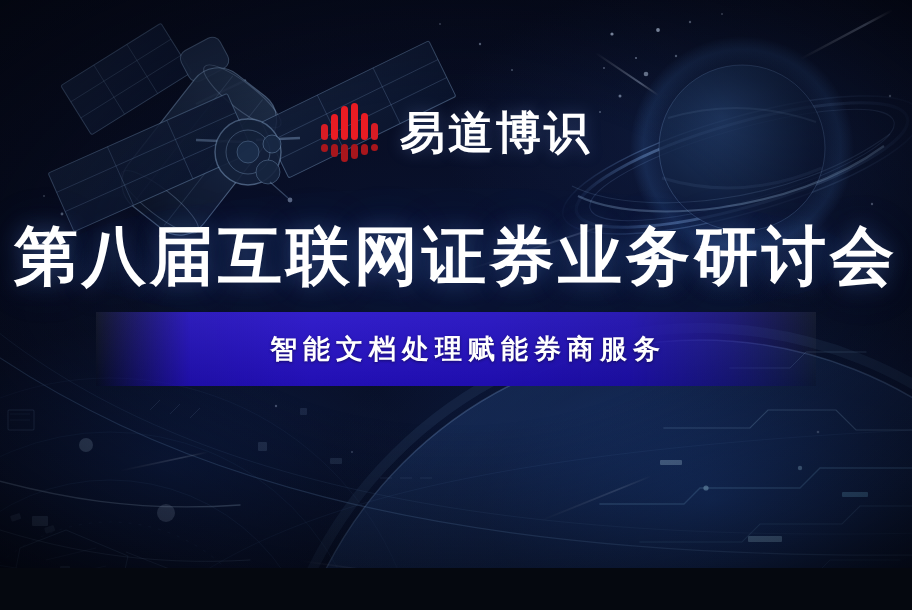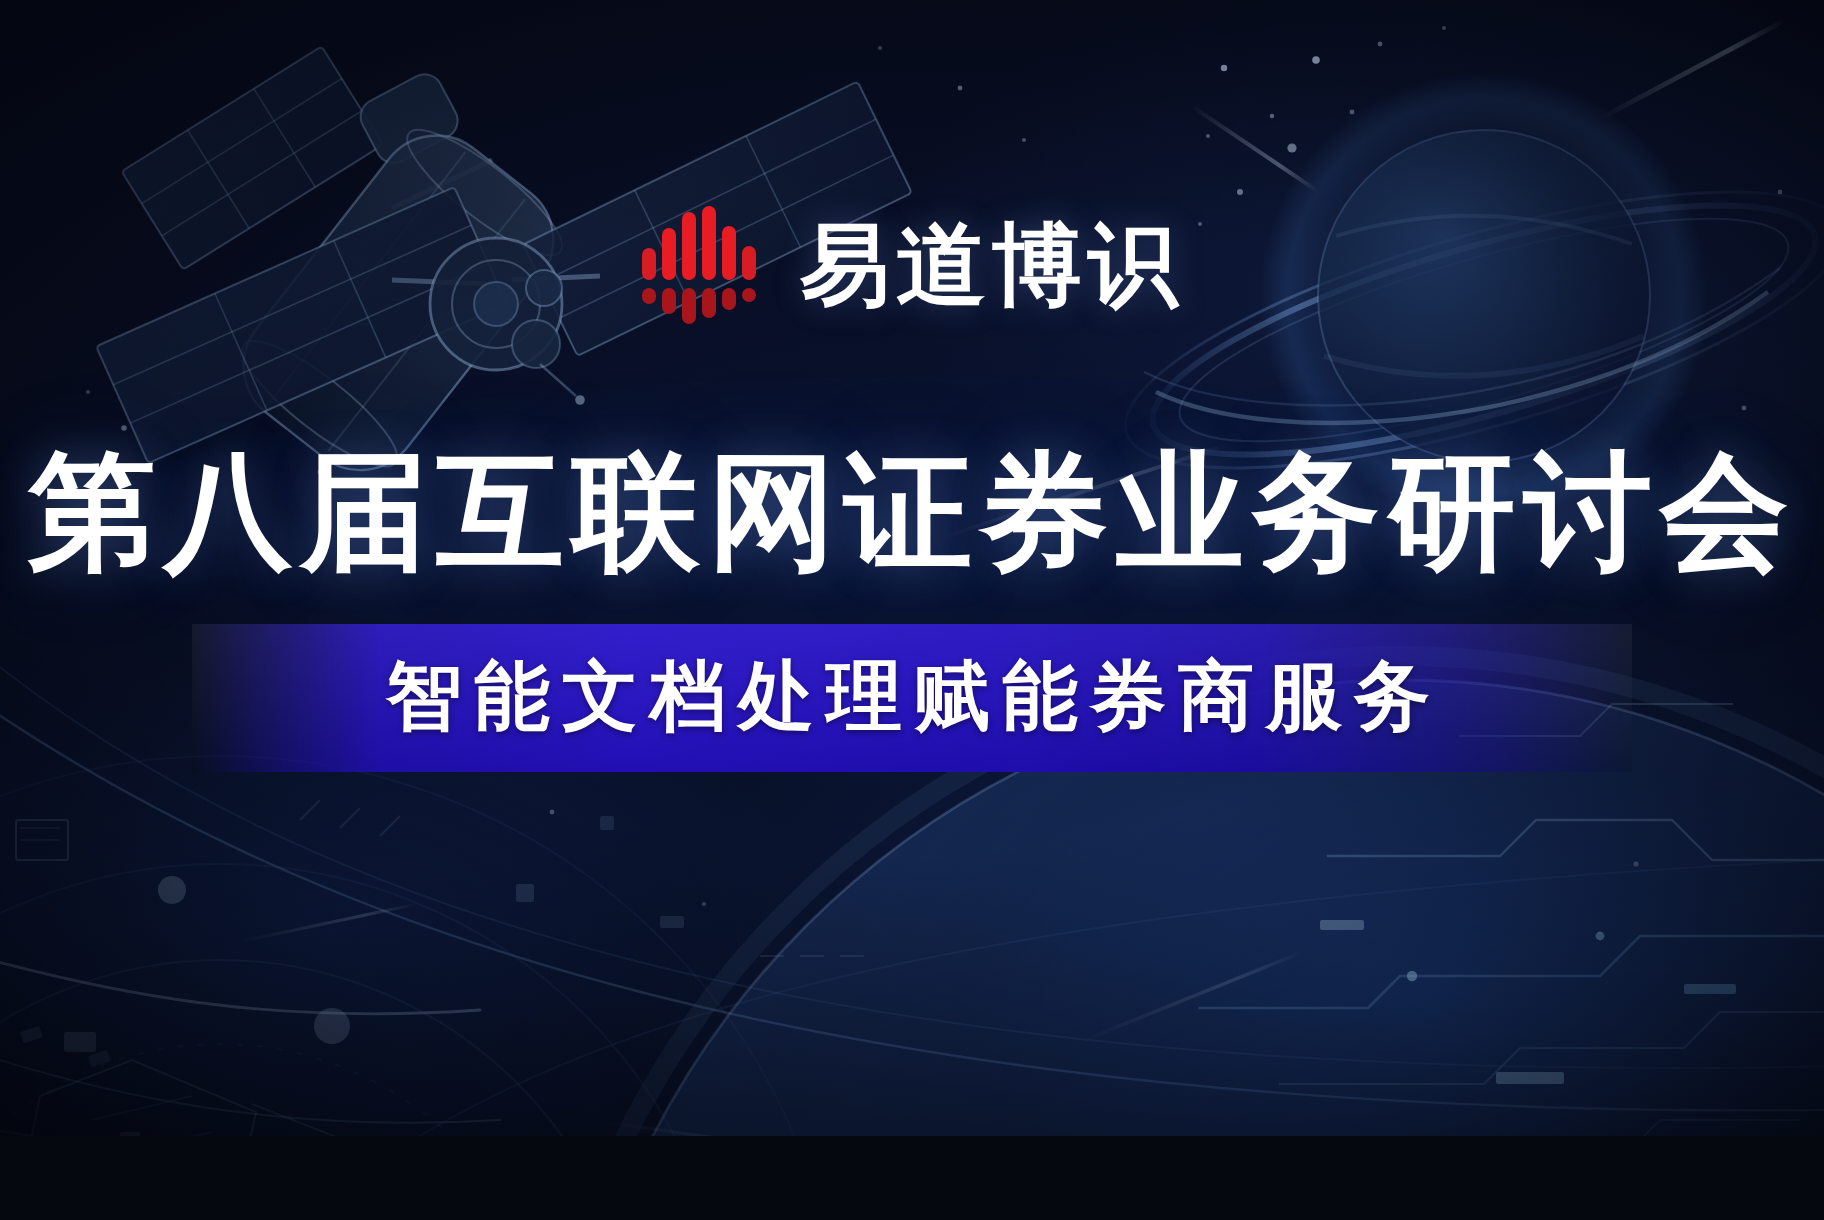--- a/index.html
+++ b/index.html
@@ -93,29 +93,29 @@
         rgba(26,12,160,0.0) 100%);
     filter: blur(0.2px);
   }
   .subtitle-band::after {
     content: "";
     position: absolute; inset: 0;
     background: linear-gradient(180deg, rgba(255,255,255,0.06) 0%, rgba(0,0,0,0.10) 100%);
   }
   .subtitle-text {
     position: absolute;
-    left: 97px;
+    left: 108px;
     top: 312px;
     width: 720px;
     height: 74px;
     display: flex;
     align-items: center;
     justify-content: center;
     color: #ffffff;
-    font-size: 38px;
+    font-size: 27px;
     font-weight: 700;
     letter-spacing: 6px;
     line-height: 1;
     white-space: nowrap;
     text-shadow: 0 1px 3px rgba(0,0,0,0.45);
   }
 </style>
 </head>
 <body>
 

